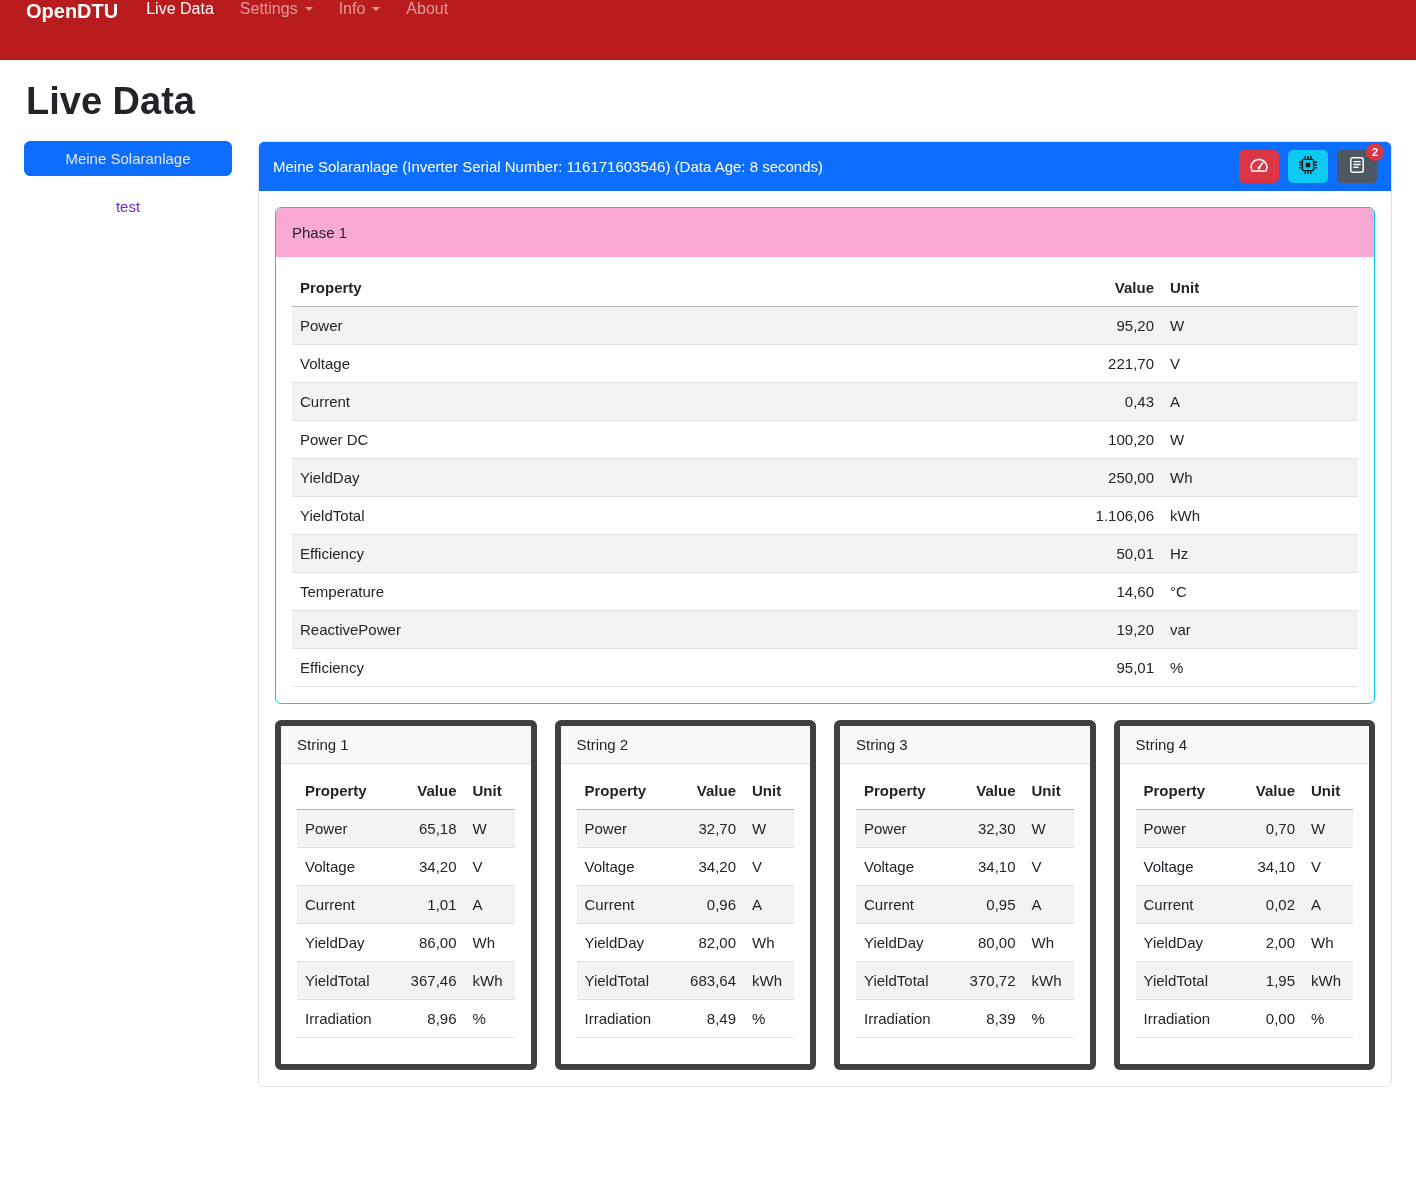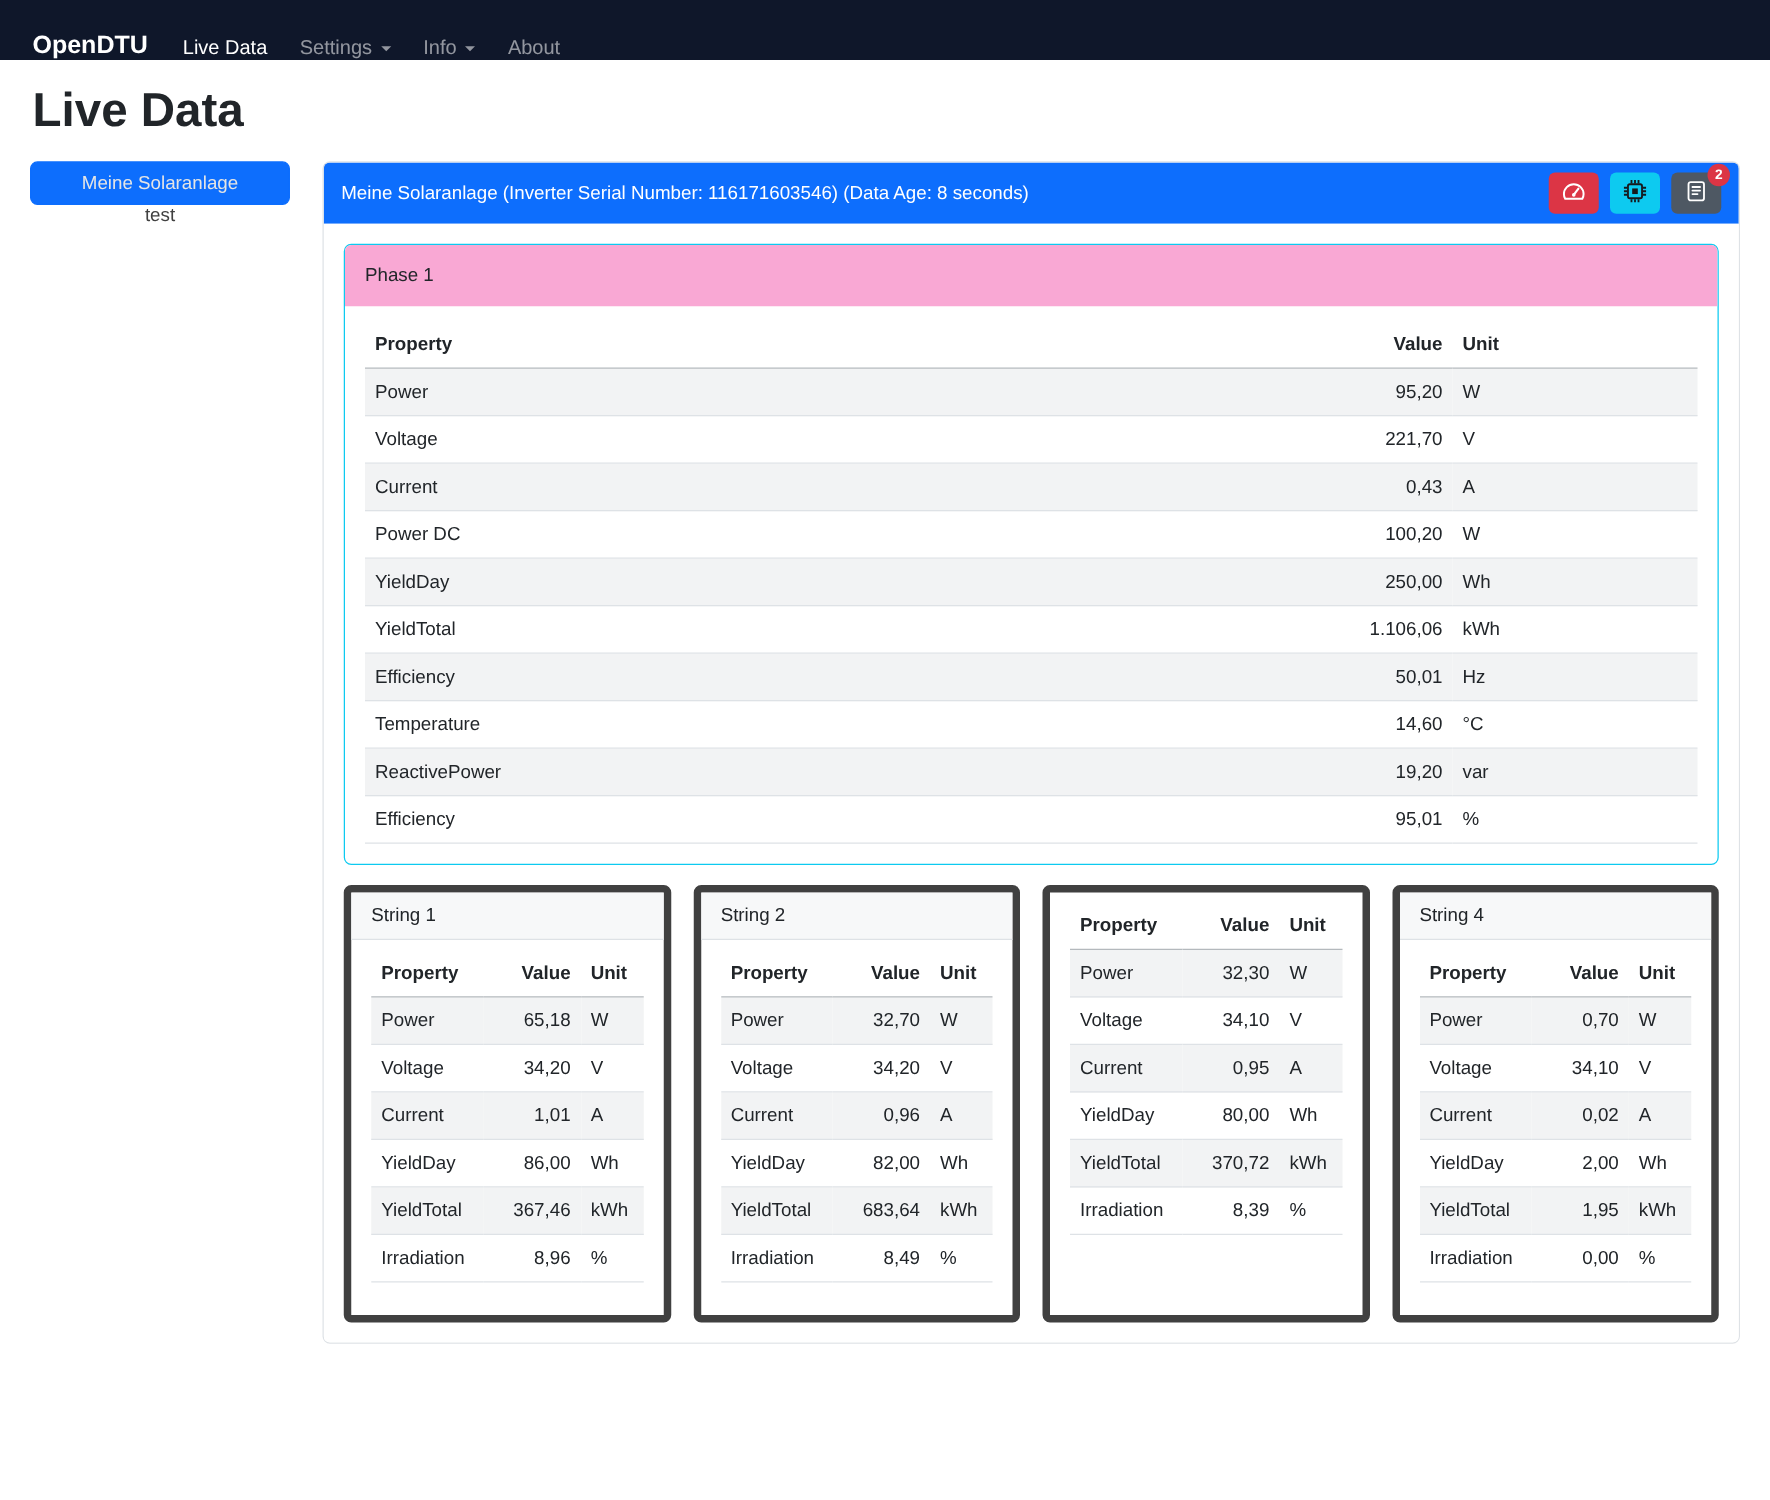--- a/index.html
+++ b/index.html
@@ -6,24 +6,24 @@
   * { box-sizing: border-box; }
   html, body { margin: 0; padding: 0; background: #fff; }
   body {
     font-family: "Liberation Sans", sans-serif;
     color: #212529;
     font-size: 16px;
   }
 
   
   .navbar {
-    background: #0f172a;
-    height: 48px;
+    background: #b91c1c;
+    height: 60px;
     display: flex;
-    align-items: flex-end;
+    align-items: flex-start;
     padding: 0 26px;
   }
   .navbar-brand {
     color: #fff;
     font-size: 20px;
     font-weight: 700;
     margin-right: 28px;
     text-decoration: none;
     cursor: pointer;
   }
@@ -67,22 +67,23 @@
     border: 1px solid #0d6efd;
     border-radius: 6px;
     font-family: Liberation Sans, sans-serif;
     font-size: 15px;
     padding: 8px 12px;
     cursor: pointer;
   }
   .sidebar-link {
     display: block;
     text-align: center;
-    color: #404040;
+    color: #6d28d9;
     font-size: 15px;
+    margin-top: 22px;
     text-decoration: none;
     cursor: pointer;
   }
 
   
   .main-card {
     flex: 1;
     border: 1px solid #dee2e6;
     border-radius: 6px;
     overflow: hidden;
@@ -410,20 +411,21 @@
                       <td class="col-prop">Irradiation</td>
                       <td class="col-val">8,49</td>
                       <td class="col-unit">%</td>
                     </tr>
                   </tbody>
               </table>
             </div>
           </section>
 
           <section class="string-card">
+            <header class="string-card-header">String 3</header>
             <div class="string-card-body">
               <table class="data-table string-table">
                 <thead>
                   <tr>
                     <th class="th-prop">Property</th>
                     <th class="th-val">Value</th>
                     <th class="th-unit">Unit</th>
                   </tr>
                 </thead>
                 <tbody data-table="inverter.strings.2.rows">

